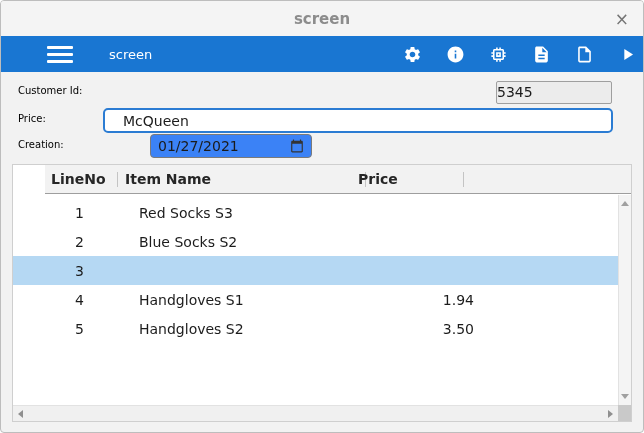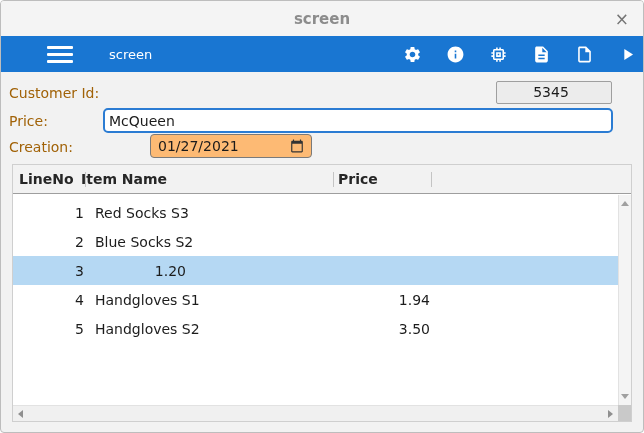--- a/index.html
+++ b/index.html
@@ -35,68 +35,68 @@
     padding-left:46px;padding-right:6px;
   }
   .hamburger{width:26px;height:17px;display:flex;flex-direction:column;justify-content:space-between;cursor:default;}
   .hamburger span{display:block;height:3px;background:#fff;border-radius:1px;}
   .toolbar .app-label{color:#fff;font-size:13px;margin-left:36px;}
   .toolbar-icons{margin-left:auto;display:flex;align-items:center;gap:23px;}
   .tb-icon{width:20px;height:20px;display:flex;align-items:center;justify-content:center;cursor:default;}
   .tb-icon svg{width:19px;height:19px;fill:#ffffff;}
   
   .form-area{position:relative;height:92px;background:#f2f2f2;}
-  .form-label{position:absolute;left:8px;font-size:14px;color:#a16207;}
+  .form-label{position:absolute;left:17px;font-size:10px;color:#000000;}
   .lbl-customer{top:13px;}
   .lbl-name{top:41px;}
   .lbl-creation{top:67px;}
   .field-customer{
     position:absolute;left:495px;top:9px;width:116px;height:23px;
     background:#ececec;border:1px solid #9f9f9f;border-radius:2px;
-    font-size:14px;color:#1b1b1b;text-align:center;
+    font-size:14px;color:#1b1b1b;text-align:left;
     line-height:21px;padding-right:6px;
   }
   .field-name{
     position:absolute;left:102px;top:36px;width:510px;height:25px;
     background:#ffffff;border:2px solid #2b7cd3;border-radius:5px;
-    font-size:14px;color:#1b1b1b;padding:0 4px;
+    font-size:14px;color:#1b1b1b;padding:0 18px;
     font-family:"DejaVu Sans","Liberation Sans",sans-serif;
     outline:none;
   }
   .field-creation{
     position:absolute;left:149px;top:62px;width:162px;height:24px;
-    background:#fdba74;border:1px solid #7a7a7a;border-radius:4px;
+    background:#3b82f6;border:1px solid #7a7a7a;border-radius:4px;
     display:flex;align-items:center;padding:0 7px;
     font-size:14px;color:#1b1b1b;
   }
   .field-creation .date-text{flex:1;}
   .calendar-icon svg{width:14px;height:14px;fill:#333;display:block;}
   
   .table-widget{
     position:relative;margin:0 11px;height:258px;
-    border:1px solid #cfcfcf;background:#ffffff;
+    border:1px solid #cfcfcf;background:#ffffff;padding-left:32px;
   }
   .table-header{
     position:relative;height:29px;background:#f2f2f2;
     border-bottom:1px solid #9e9e9e;
   }
   .th{position:absolute;top:6px;font-size:14px;font-weight:bold;color:#262626;}
   .th-lineno{left:6px;}
-  .th-itemname{left:68px;}
-  .th-price{left:325px;}
+  .th-itemname{left:80px;}
+  .th-price{left:313px;}
   .th-sep{position:absolute;top:7px;width:1px;height:15px;background:#c4c4c4;}
   .sep1{left:72px;} .sep2{left:320px;} .sep3{left:418px;}
   .table-body{
     position:absolute;top:30px;left:0;right:13px;bottom:16px;
     overflow:hidden;padding-top:3px;
   }
   .table-row{display:flex;height:29px;align-items:center;font-size:14px;color:#1c1c1c;}
   .table-row.selected{background:var(--selection-blue);}
   .cell-lineno{width:76px;text-align:right;padding-right:5px;}
-  .cell-itemname{width:244px;padding-left:6px;}
+  .cell-itemname{width:244px;padding-left:6px;margin-left:44px;}
   .cell-price{width:100px;text-align:right;padding-right:3px;}
   
   .vscroll{
     position:absolute;top:30px;right:0;bottom:16px;width:13px;
     background:#f4f4f4;border-left:1px solid #e2e2e2;
   }
   .hscroll{
     position:absolute;left:0;right:13px;bottom:0;height:16px;
     background:#f0f0f0;border-top:1px solid #e2e2e2;
   }
@@ -206,21 +206,20 @@
       <div class="table-row">
         <span class="cell-lineno">1</span>
         <span class="cell-itemname">Red Socks S3</span>
       </div>
       <div class="table-row">
         <span class="cell-lineno">2</span>
         <span class="cell-itemname">Blue Socks S2</span>
       </div>
       <div class="table-row selected">
         <span class="cell-lineno">3</span>
-        <span class="cell-price">1.20</span>
       </div>
       <div class="table-row">
         <span class="cell-lineno">4</span>
         <span class="cell-itemname">Handgloves S1</span>
         <span class="cell-price">1.94</span>
       </div>
       <div class="table-row">
         <span class="cell-lineno">5</span>
         <span class="cell-itemname">Handgloves S2</span>
         <span class="cell-price">3.50</span>

